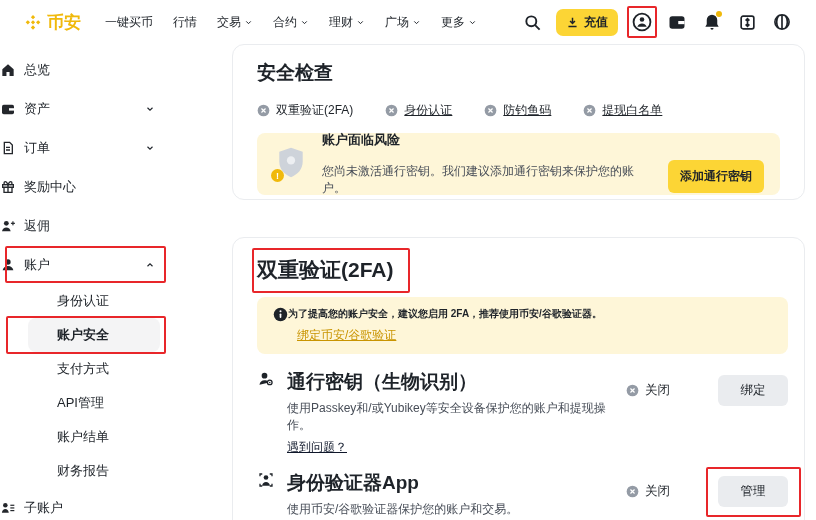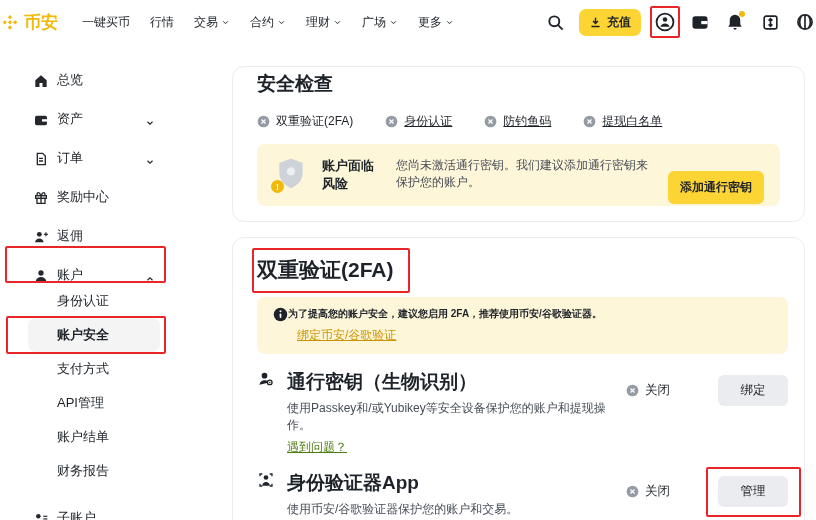--- a/index.html
+++ b/index.html
@@ -4,71 +4,71 @@
 <style>
   * { box-sizing: border-box; margin: 0; padding: 0; }
   html, body {
     width: 816px; height: 520px; overflow: hidden;
     background: #fff; color: #1E2329;
     font-family: "Liberation Sans", "DejaVu Sans", sans-serif;
   }
   svg { display: block; }
 
   
-  .header { display: flex; align-items: center; height: 44px; padding: 0 0; }
+  .header { display: flex; align-items: center; height: 44px; padding: 0 23px; }
   .logo { display: flex; align-items: center; gap: 4px; cursor: pointer; }
   .logo-text { color: #F0B90B; font-weight: bold; font-size: 17px; }
   .nav { display: flex; align-items: center; gap: 20px; margin-left: 24px; font-size: 12px; font-weight: 500; text-align: right; }
   .nav-item { display: flex; align-items: center; gap: 3px; cursor: pointer; white-space: nowrap; }
   .nav-item .caret { width: 9px; height: 9px; color: #1E2329; }
   .header-right { margin-left: auto; display: flex; align-items: center; gap: 13px; }
   .hicon { width: 22px; height: 22px; color: #1E2329; cursor: pointer; position: relative; display: flex; align-items: center; justify-content: center; }
   .btn-deposit { display: flex; align-items: center; gap: 5px; background: #FCD535; border: none; border-radius: 7px; padding: 5px 10px; font-size: 12px; font-weight: 600; cursor: pointer; color: #1E2329; font-family: inherit; }
   .bell-dot { position: absolute; top: 0; right: 1px; width: 6px; height: 6px; border-radius: 50%; background: #F0B90B; }
 
   
   .sidebar { position: absolute; top: 50px; left: 0; width: 230px; }
-  .side-item { position: relative; display: flex; align-items: flex-end; height: 39px; padding-left: 33px; font-size: 13px; font-weight: 500; cursor: pointer; }
+  .side-item { position: relative; display: flex; align-items: center; height: 39px; font-size: 13px; font-weight: 500; cursor: pointer; }
   .side-item .icn { width: 16px; height: 16px; margin-right: 8px; color: #24272C; flex: none; }
   .side-item .chev { margin-left: auto; margin-right: 75px; width: 10px; height: 10px; color: #1E2329; }
   .side-sub { position: relative; display: flex; align-items: center; height: 34px; margin-left: 28px; width: 132px; padding-left: 29px; font-size: 13px; border-radius: 8px; cursor: pointer; color: #1E2329; }
   .side-sub.sel { background: #F4F4F5; font-weight: 700; }
 
   
   .card { position: absolute; left: 232px; width: 573px; background: #fff; border: 1px solid #EAECEF; border-radius: 12px; }
-  .card1 { top: 66px; height: 156px; padding: 4px 24px; }
+  .card1 { top: 44px; height: 156px; padding: 15px 24px; }
   .card2 { top: 237px; height: 300px; padding: 14px 16px 14px 24px; }
 
   .h1 { font-size: 19px; font-weight: bold; }
   .checkup { display: flex; gap: 32px; margin-top: 16px; font-size: 12px; align-items: center; }
   .check-item { display: flex; align-items: center; gap: 6px; cursor: pointer; }
   .check-item .u { text-decoration: underline; }
 
   .risk-box { margin-top: 14px; background: #FEF6D8; border-radius: 8px; padding: 10px 16px; display: flex; align-items: center; gap: 13px; height: 62px; }
   .risk-shield { position: relative; width: 36px; height: 38px; flex: none; }
   .risk-badge { position: absolute; left: -2px; bottom: 1px; width: 13px; height: 13px; border-radius: 50%; background: #F0B90B; color: #fff; font-size: 9px; font-weight: bold; display: flex; align-items: center; justify-content: center; }
-  .risk-texts { display: flex; flex-direction: row; gap: 14px; }
+  .risk-texts { display: flex; flex-direction: column; gap: 14px; }
   .risk-title { font-size: 13px; font-weight: bold; }
   .risk-desc { font-size: 12px; color: #474D57; }
   .btn-primary { margin-left: auto; background: #FCD535; border: none; border-radius: 6px; padding: 8px 12px; font-size: 12px; font-weight: 600; cursor: pointer; white-space: nowrap; color: #1E2329; font-family: inherit; margin-top: 24px; }
 
   .h2 { font-size: 21px; font-weight: bold; }
   .h2wrap { position: relative; display: inline-block; margin-top: 4px; }
   .notice { margin-top: 13px; background: #FEF6D8; border-radius: 8px; padding: 9px 16px 10px; }
   .notice-line { display: flex; gap: 0; align-items: center; font-size: 10px; font-weight: 600; }
   .notice-line .iicn { flex: none; margin-top: 1px; }
   .notice-link { display: inline-block; margin: 5px 0 0 24px; color: #C99400; text-decoration: underline; font-size: 12px; cursor: pointer; }
 
   .rows { margin-top: 15px; display: flex; flex-direction: column; gap: 14px; }
   .row { display: flex; align-items: flex-start; gap: 12px; }
   .row-icon { width: 18px; height: 18px; color: #1E2329; flex: none; margin-top: 1px; }
   .row-main { display: flex; flex-direction: column; gap: 5px; }
   .row-title { font-size: 19px; font-weight: bold; }
   .row-desc { font-size: 12px; color: #474D57; }
-  .row-link { font-size: 12px; color: #4d7c0f; text-decoration: underline; cursor: pointer; width: fit-content; }
+  .row-link { font-size: 12px; color: #0f172a; text-decoration: underline; cursor: pointer; width: fit-content; }
   .row-right { margin-left: auto; display: flex; align-items: center; margin-top: 6px; flex: none; }
   .status { display: flex; align-items: center; gap: 6px; font-size: 12.5px; width: 64px; }
   .btnwrap { position: relative; margin-left: 28px; }
   .btn-gray { width: 70px; background: #EAECEF; border: none; border-radius: 6px; padding: 7px 0; text-align: center; font-size: 12.5px; font-weight: 500; cursor: pointer; color: #1E2329; font-family: inherit; }
 
   
   .ring { position: absolute; border: 2px solid #E8262A; border-radius: 2px; pointer-events: none; z-index: 8; }
   .ring-profile { inset: -5px -4px; }
   .ring-account { top: 1px; bottom: 1px; left: 5px; right: 64px; }
   .ring-security { top: -2px; bottom: -2px; left: -22px; right: -6px; }

